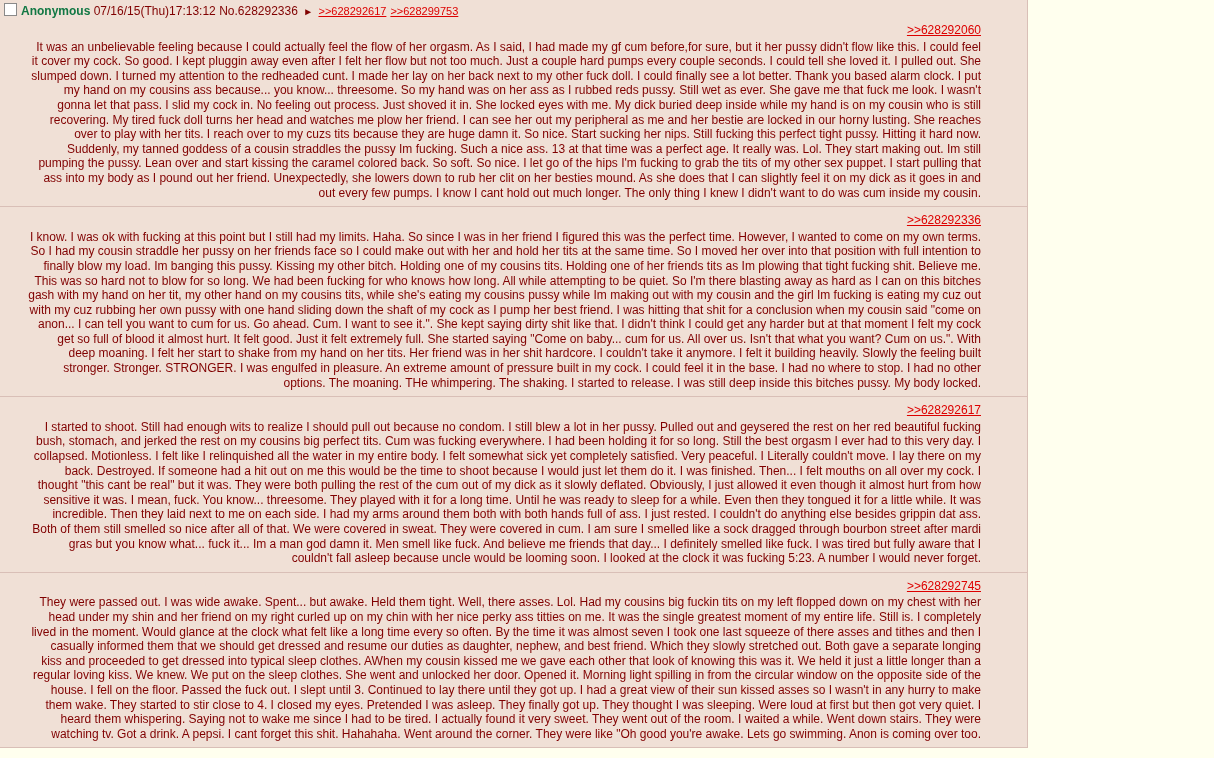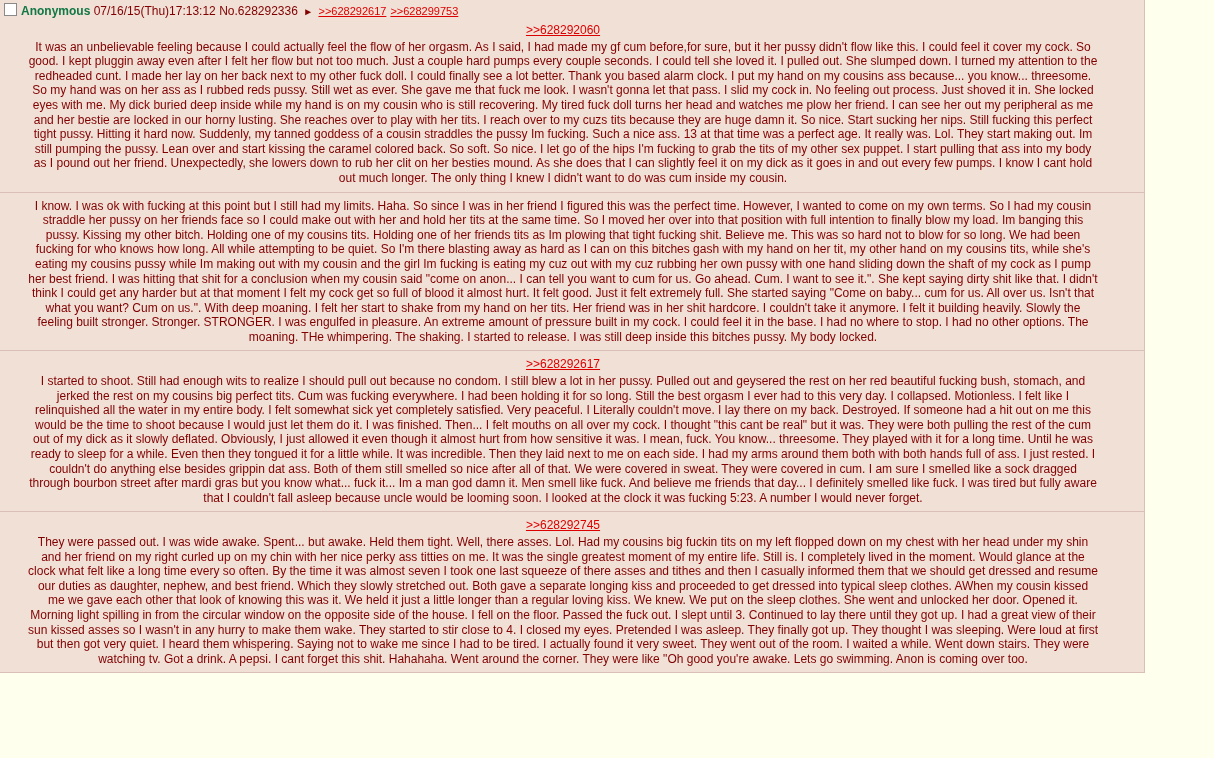--- a/index.html
+++ b/index.html
@@ -17,21 +17,21 @@
   .board {
     padding: 0;
   }
   .post {
     background: #f0e0d6;
     border-right: 1px solid #d9bfb7;
     border-bottom: 1px solid #d9bfb7;
     display: block;
     padding: 0;
     margin: 0 0 0 0;
-    width: 1145px;
+    width: 1028px;
     box-sizing: border-box;
   }
   .post-wrap {
     padding: 2px 0 6px 0;
   }
   .post-header {
     padding: 1px 0 0 4px;
     line-height: 15px;
     white-space: nowrap;
     font-size: 12px;
@@ -70,21 +70,21 @@
   .backlinks {
     display: inline;
   }
   .backlinks a { margin-right: 4px; }
   .post-body {
     margin: 4px 0 0 28px;
     padding-right: 46px;
     line-height: 14.6px;
     color: #800000;
     font-size: 12px;
-    text-align: center;
+    text-align: right;
   }
   .quote-ref {
     display: block;
     margin-bottom: 2px;
   }
   .msg {
     display: block;
   }
 </style>
 </head>
@@ -104,20 +104,21 @@
       <div class="post-body">
         <a class="quotelink quote-ref" href="#">&gt;&gt;628292060</a>
         <span class="msg">It was an unbelievable feeling because I could actually feel the flow of her orgasm. As I said, I had made my gf cum before,for sure, but it her pussy didn't flow like this. I could feel it cover my cock. So good. I kept pluggin away even after I felt her flow but not too much. Just a couple hard pumps every couple seconds. I could tell she loved it. I pulled out. She slumped down. I turned my attention to the redheaded cunt. I made her lay on her back next to my other fuck doll. I could finally see a lot better. Thank you based alarm clock. I put my hand on my cousins ass because... you know... threesome. So my hand was on her ass as I rubbed reds pussy. Still wet as ever. She gave me that fuck me look. I wasn't gonna let that pass. I slid my cock in. No feeling out process. Just shoved it in. She locked eyes with me. My dick buried deep inside while my hand is on my cousin who is still recovering. My tired fuck doll turns her head and watches me plow her friend. I can see her out my peripheral as me and her bestie are locked in our horny lusting. She reaches over to play with her tits. I reach over to my cuzs tits because they are huge damn it. So nice. Start sucking her nips. Still fucking this perfect tight pussy. Hitting it hard now. Suddenly, my tanned goddess of a cousin straddles the pussy Im fucking. Such a nice ass. 13 at that time was a perfect age. It really was. Lol. They start making out. Im still pumping the pussy. Lean over and start kissing the caramel colored back. So soft. So nice. I let go of the hips I'm fucking to grab the tits of my other sex puppet. I start pulling that ass into my body as I pound out her friend. Unexpectedly, she lowers down to rub her clit on her besties mound. As she does that I can slightly feel it on my dick as it goes in and out every few pumps. I know I cant hold out much longer. The only thing I knew I didn't want to do was cum inside my cousin.</span>
       </div>
     </div>
   </div>
 
   <div class="post">
     <div class="post-wrap">
       <div class="post-body">
+        <a class="quotelink quote-ref" href="#">&gt;&gt;628292336</a>
         <span class="msg">I know. I was ok with fucking at this point but I still had my limits. Haha. So since I was in her friend I figured this was the perfect time. However, I wanted to come on my own terms. So I had my cousin straddle her pussy on her friends face so I could make out with her and hold her tits at the same time. So I moved her over into that position with full intention to finally blow my load. Im banging this pussy. Kissing my other bitch. Holding one of my cousins tits. Holding one of her friends tits as Im plowing that tight fucking shit. Believe me. This was so hard not to blow for so long. We had been fucking for who knows how long. All while attempting to be quiet. So I'm there blasting away as hard as I can on this bitches gash with my hand on her tit, my other hand on my cousins tits, while she's eating my cousins pussy while Im making out with my cousin and the girl Im fucking is eating my cuz out with my cuz rubbing her own pussy with one hand sliding down the shaft of my cock as I pump her best friend. I was hitting that shit for a conclusion when my cousin said "come on anon... I can tell you want to cum for us. Go ahead. Cum. I want to see it.". She kept saying dirty shit like that. I didn't think I could get any harder but at that moment I felt my cock get so full of blood it almost hurt. It felt good. Just it felt extremely full. She started saying "Come on baby... cum for us. All over us. Isn't that what you want? Cum on us.". With deep moaning. I felt her start to shake from my hand on her tits. Her friend was in her shit hardcore. I couldn't take it anymore. I felt it building heavily. Slowly the feeling built stronger. Stronger. STRONGER. I was engulfed in pleasure. An extreme amount of pressure built in my cock. I could feel it in the base. I had no where to stop. I had no other options. The moaning. THe whimpering. The shaking. I started to release. I was still deep inside this bitches pussy. My body locked.</span>
       </div>
     </div>
   </div>
 
   <div class="post">
     <div class="post-wrap">
       <div class="post-body">
         <a class="quotelink quote-ref" href="#">&gt;&gt;628292617</a>
         <span class="msg">I started to shoot. Still had enough wits to realize I should pull out because no condom. I still blew a lot in her pussy. Pulled out and geysered the rest on her red beautiful fucking bush, stomach, and jerked the rest on my cousins big perfect tits. Cum was fucking everywhere. I had been holding it for so long. Still the best orgasm I ever had to this very day. I collapsed. Motionless. I felt like I relinquished all the water in my entire body. I felt somewhat sick yet completely satisfied. Very peaceful. I Literally couldn't move. I lay there on my back. Destroyed. If someone had a hit out on me this would be the time to shoot because I would just let them do it. I was finished. Then... I felt mouths on all over my cock. I thought "this cant be real" but it was. They were both pulling the rest of the cum out of my dick as it slowly deflated. Obviously, I just allowed it even though it almost hurt from how sensitive it was. I mean, fuck. You know... threesome. They played with it for a long time. Until he was ready to sleep for a while. Even then they tongued it for a little while. It was incredible. Then they laid next to me on each side. I had my arms around them both with both hands full of ass. I just rested. I couldn't do anything else besides grippin dat ass. Both of them still smelled so nice after all of that. We were covered in sweat. They were covered in cum. I am sure I smelled like a sock dragged through bourbon street after mardi gras but you know what... fuck it... Im a man god damn it. Men smell like fuck. And believe me friends that day... I definitely smelled like fuck. I was tired but fully aware that I couldn't fall asleep because uncle would be looming soon. I looked at the clock it was fucking 5:23. A number I would never forget.</span>

